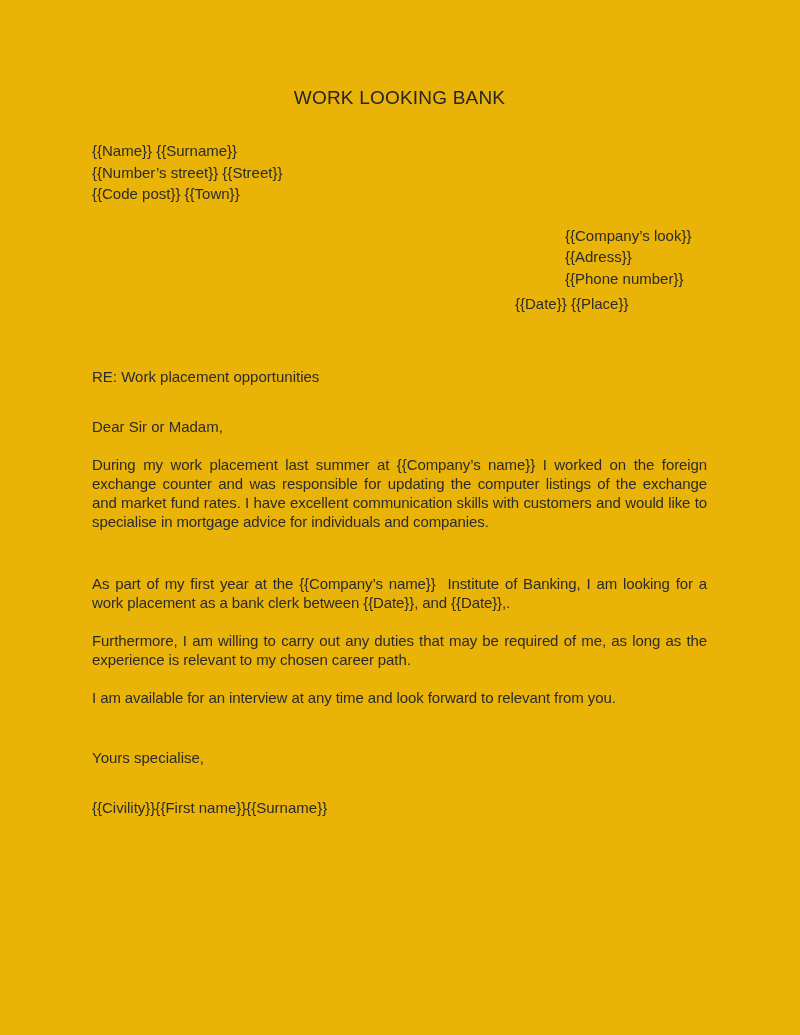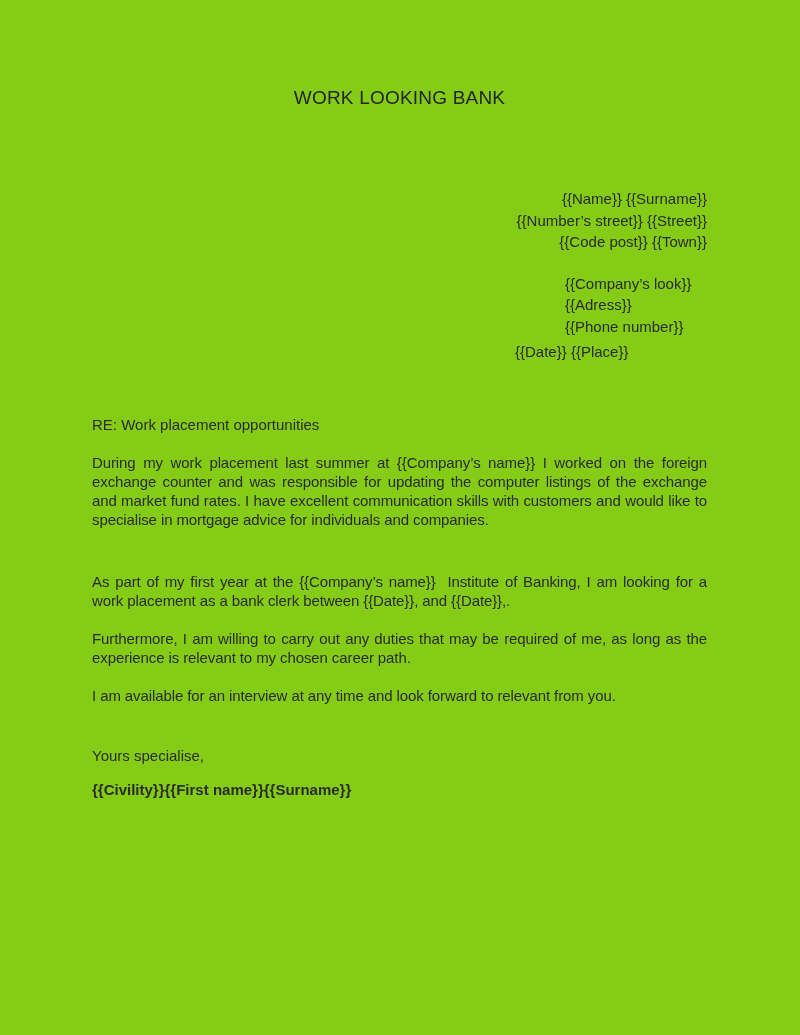--- a/index.html
+++ b/index.html
@@ -5,43 +5,42 @@
   html, body {
     margin: 0;
     padding: 0;
     background: #ffffff;
   }
   .page {
     position: relative;
     width: 800px;
     height: 1035px;
     box-sizing: border-box;
-    background: #84cc16;
+    background: #eab308;
     padding: 86px 93px 0 92px;
     font-family: "Liberation Sans", "DejaVu Sans", sans-serif;
     font-size: 15px;
     line-height: 19px;
     color: #2b2b2b;
     overflow: hidden;
   }
   .title {
     margin: 0;
     font-size: 19px;
     line-height: 24px;
     font-weight: 400;
     text-align: center;
     letter-spacing: 0.2px;
     color: #252525;
   }
   .block { margin: 0; }
   .block .line { display: block; }
   .sender-block {
-    margin-top: 78px;
+    margin-top: 30px;
     line-height: 21.5px;
-    text-align: right;
   }
   .recipient-block {
     margin-top: 20px;
     margin-left: 473px;
     line-height: 21.5px;
   }
   .date-line {
     margin-top: 4px;
     margin-left: 423px;
     line-height: 21.5px;
@@ -49,21 +48,21 @@
   .subject-line { margin-top: 52px; }
   .salutation { margin-top: 31px; }
   p.para {
     margin: 19px 0 0 0;
     text-align: justify;
     letter-spacing: -0.1px;
     white-space: pre-wrap;
   }
   p.para.first { margin-top: 43px; }
   .closing { margin-top: 41px; }
-  .signature { margin-top: 15px; font-weight: bold; }
+  .signature { margin-top: 31px; }
 </style>
 </head>
 <body>
 
 <div class="page">
 
   <h1 class="title">WORK LOOKING BANK</h1>
 
   <div class="block sender-block">
     <span class="line">{{Name}} {{Surname}}</span>
@@ -74,20 +73,21 @@
   <div class="block recipient-block">
     <span class="line">{{Company’s look}}</span>
     <span class="line">{{Adress}}</span>
     <span class="line">{{Phone number}}</span>
   </div>
 
   <div class="block date-line">{{Date}} {{Place}}</div>
 
   <div class="block subject-line">RE: Work placement opportunities</div>
 
+  <div class="block salutation">Dear Sir or Madam,</div>
 
   <p class="para">During my work placement last summer at {{Company’s name}} I worked on the foreign exchange counter and was responsible for updating the computer listings of the exchange and market fund rates. I have excellent communication skills with customers and would like to specialise in mortgage advice for individuals and companies.</p>
 
   <p class="para first">As part of my first year at the {{Company’s name}}&nbsp; Institute of Banking, I am looking for a work placement as a bank clerk between {{Date}}, and {{Date}},.</p>
 
   <p class="para">Furthermore, I am willing to carry out any duties that may be required of me, as long as the experience is relevant to my chosen career path.</p>
 
   <p class="para">I am available for an interview at any time and look forward to relevant from you.</p>
 
   <div class="block closing">Yours specialise,</div>

